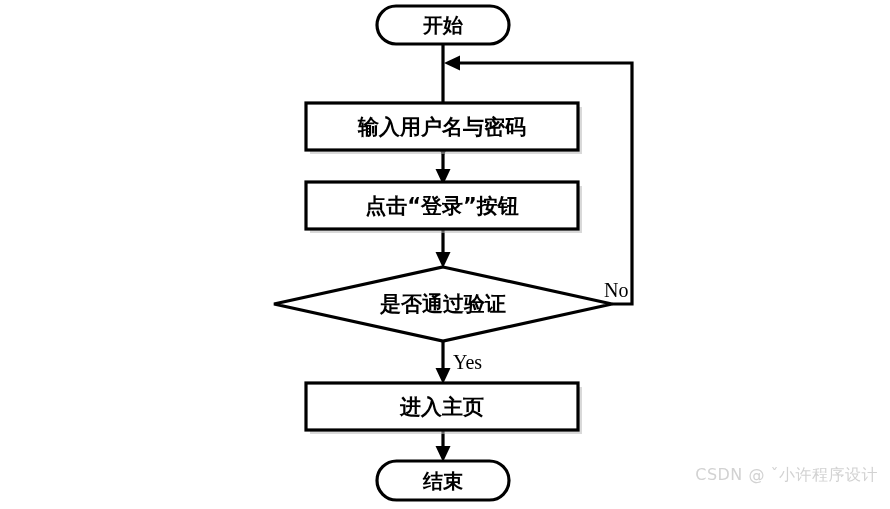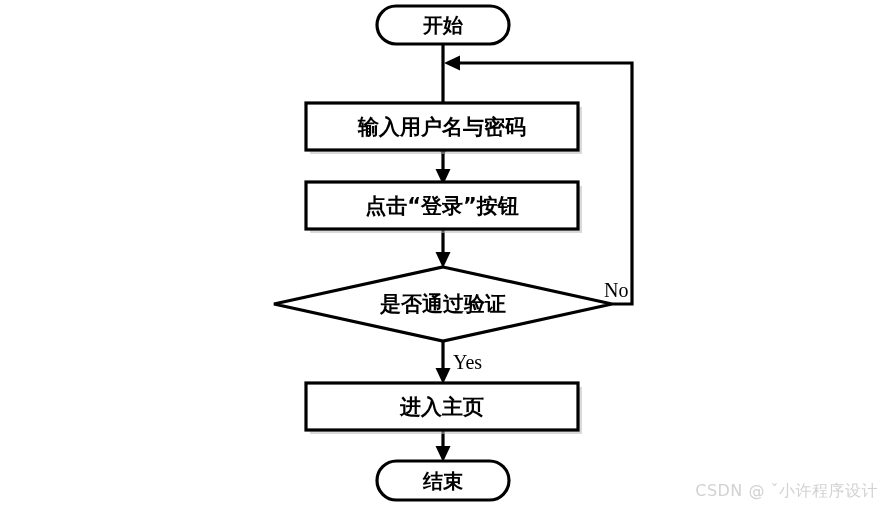--- a/index.html
+++ b/index.html
@@ -57,21 +57,21 @@
   }
   .edge-label {
     font-family: "Liberation Serif", "DejaVu Serif", serif;
     font-size: 20px;
     fill: #000000;
     font-weight: 400;
   }
   .watermark-text {
     position: absolute;
     right: 12px;
-    bottom: 7px;
+    bottom: 23px;
     font-family: "DejaVu Sans", "Liberation Sans", sans-serif;
     font-size: 16px;
     color: #d2d2d2;
     letter-spacing: 0.5px;
     white-space: nowrap;
     user-select: none;
   }
 </style>
 </head>
 <body>

